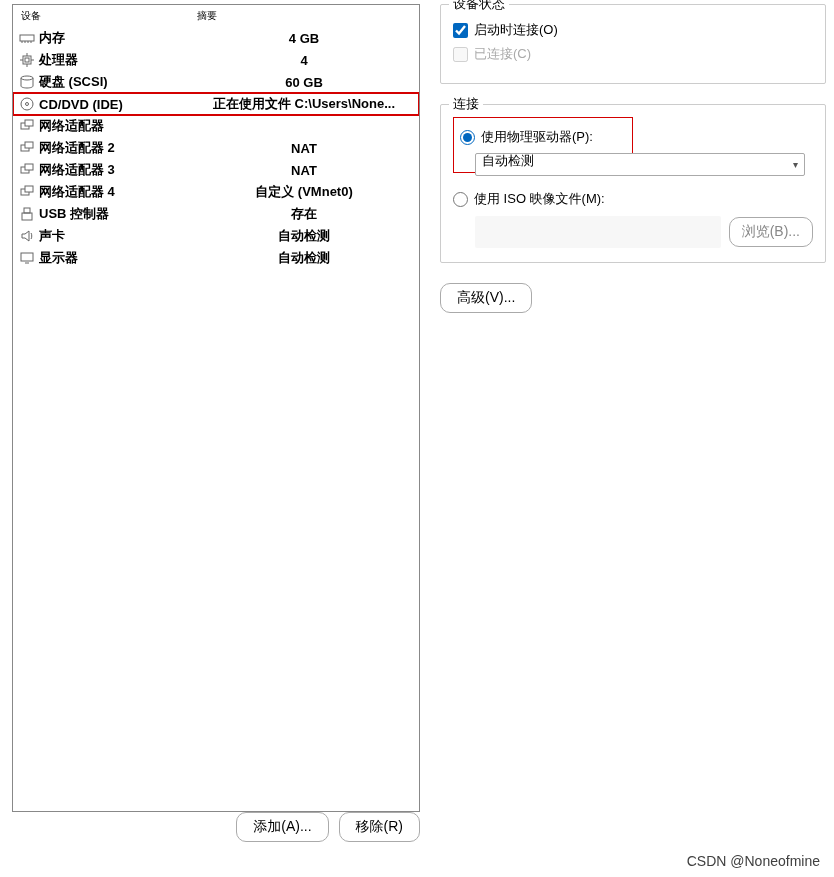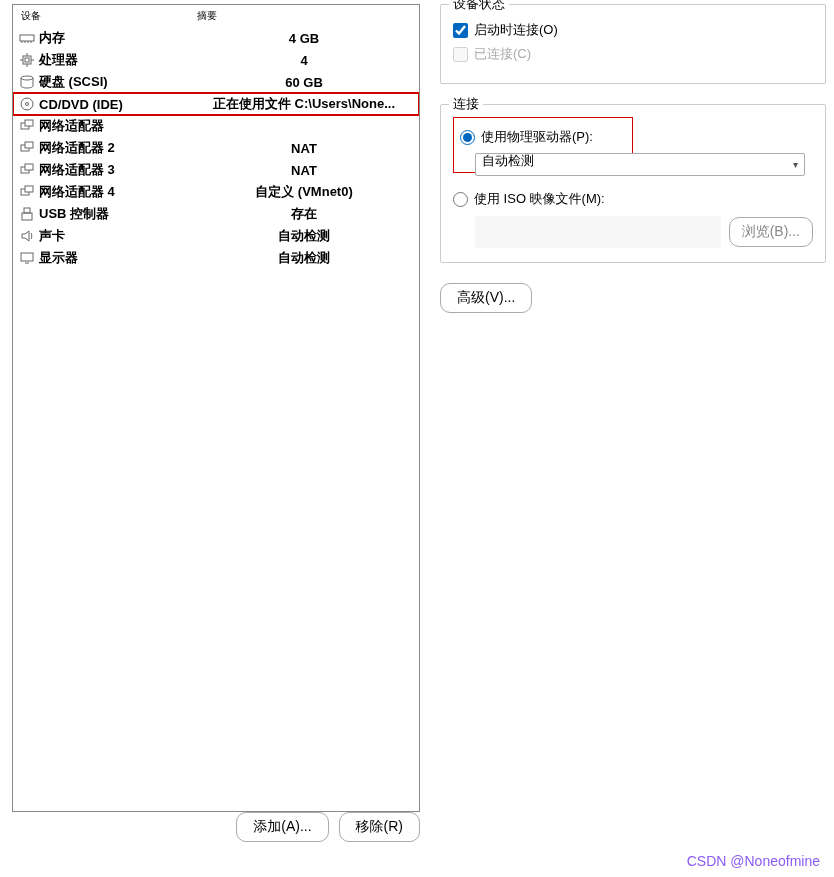--- a/index.html
+++ b/index.html
@@ -158,21 +158,21 @@
 }
 .adv-row {
   display: flex;
   justify-content: flex-start;
   margin-top: 8px;
 }
 .watermark {
   position: absolute;
   bottom: 8px;
   right: 14px;
-  color: #8b5cf6;
+  color: #404040;
   font-size: 14px;
   font-family: Arial, sans-serif;
   pointer-events: none;
 }
 svg { width: 16px; height: 16px; }
 </style>
 </head>
 <body>
 
 <div class="main-container">

